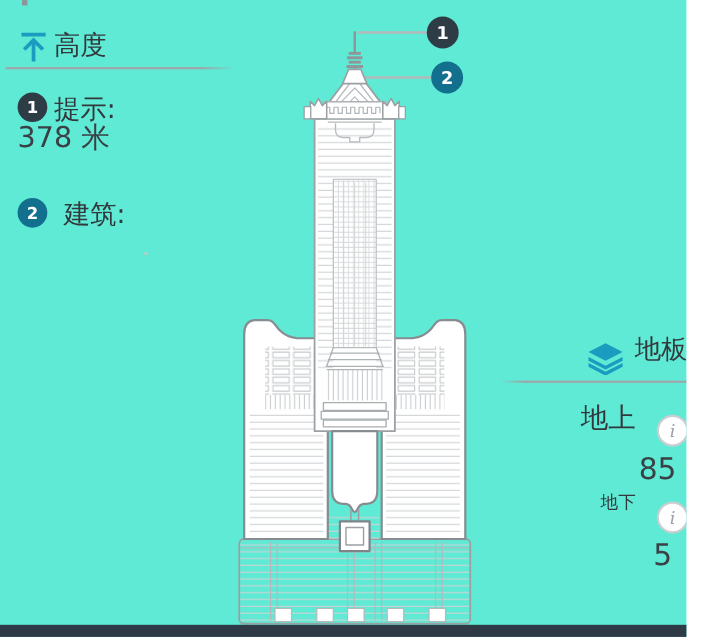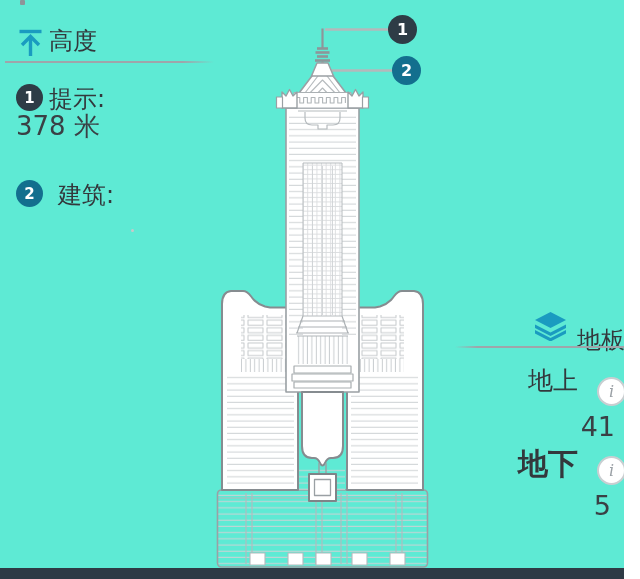--- a/index.html
+++ b/index.html
@@ -157,28 +157,28 @@
   <div class="abs cjk" style="left:58px;top:183px;">建筑:</div>
 
   <div class="callout-badge bg1" style="left:388px;top:15px;">1</div>
   <div class="callout-badge bg2" style="left:392px;top:56px;">2</div>
 
   <svg class="iconsvg" style="left:534px;top:311px;" width="33" height="30" viewBox="0 0 33 30">
     <path d="M16.5,1 L32,9 L16.5,17 L1,9 Z" fill="#1a9bc0"></path>
     <path d="M1,13.5 L16.5,21.5 L32,13.5 V17 L16.5,25 L1,17 Z" fill="#1a9bc0"></path>
     <path d="M1,19 L16.5,27 L32,19 V22.5 L16.5,30.5 L1,22.5 Z" fill="#1a9bc0"></path>
   </svg>
-  <div class="abs cjk" style="left:577px;top:328px;">地板</div>
+  <div class="abs cjk" style="left:577px;top:305px;">地板</div>
   <div class="rule rule-right"></div>
 
   <div class="abs cjk right-align" style="right:46px;top:367px;font-size:25px;font-family:Liberation Serif, serif;">地上</div>
   <div class="info" style="left:597px;top:377px;">
     <span>i</span>
   </div>
-  <div class="abs bignum right-align" style="right:9px;top:412px;">41</div>
+  <div class="abs bignum right-align" style="right:9px;top:412px;">85</div>
 
-  <div class="abs cjk right-align" style="right:46px;top:448px;font-size:30px;font-weight:bold;">地下</div>
+  <div class="abs cjk right-align" style="right:46px;top:448px;font-size:16px;">地下</div>
   <div class="info" style="left:597px;top:456px;">
     <span>i</span>
   </div>
   <div class="abs bignum right-align" style="right:13px;top:491px;">5</div>
 
 </div>
 
 </body></html>

